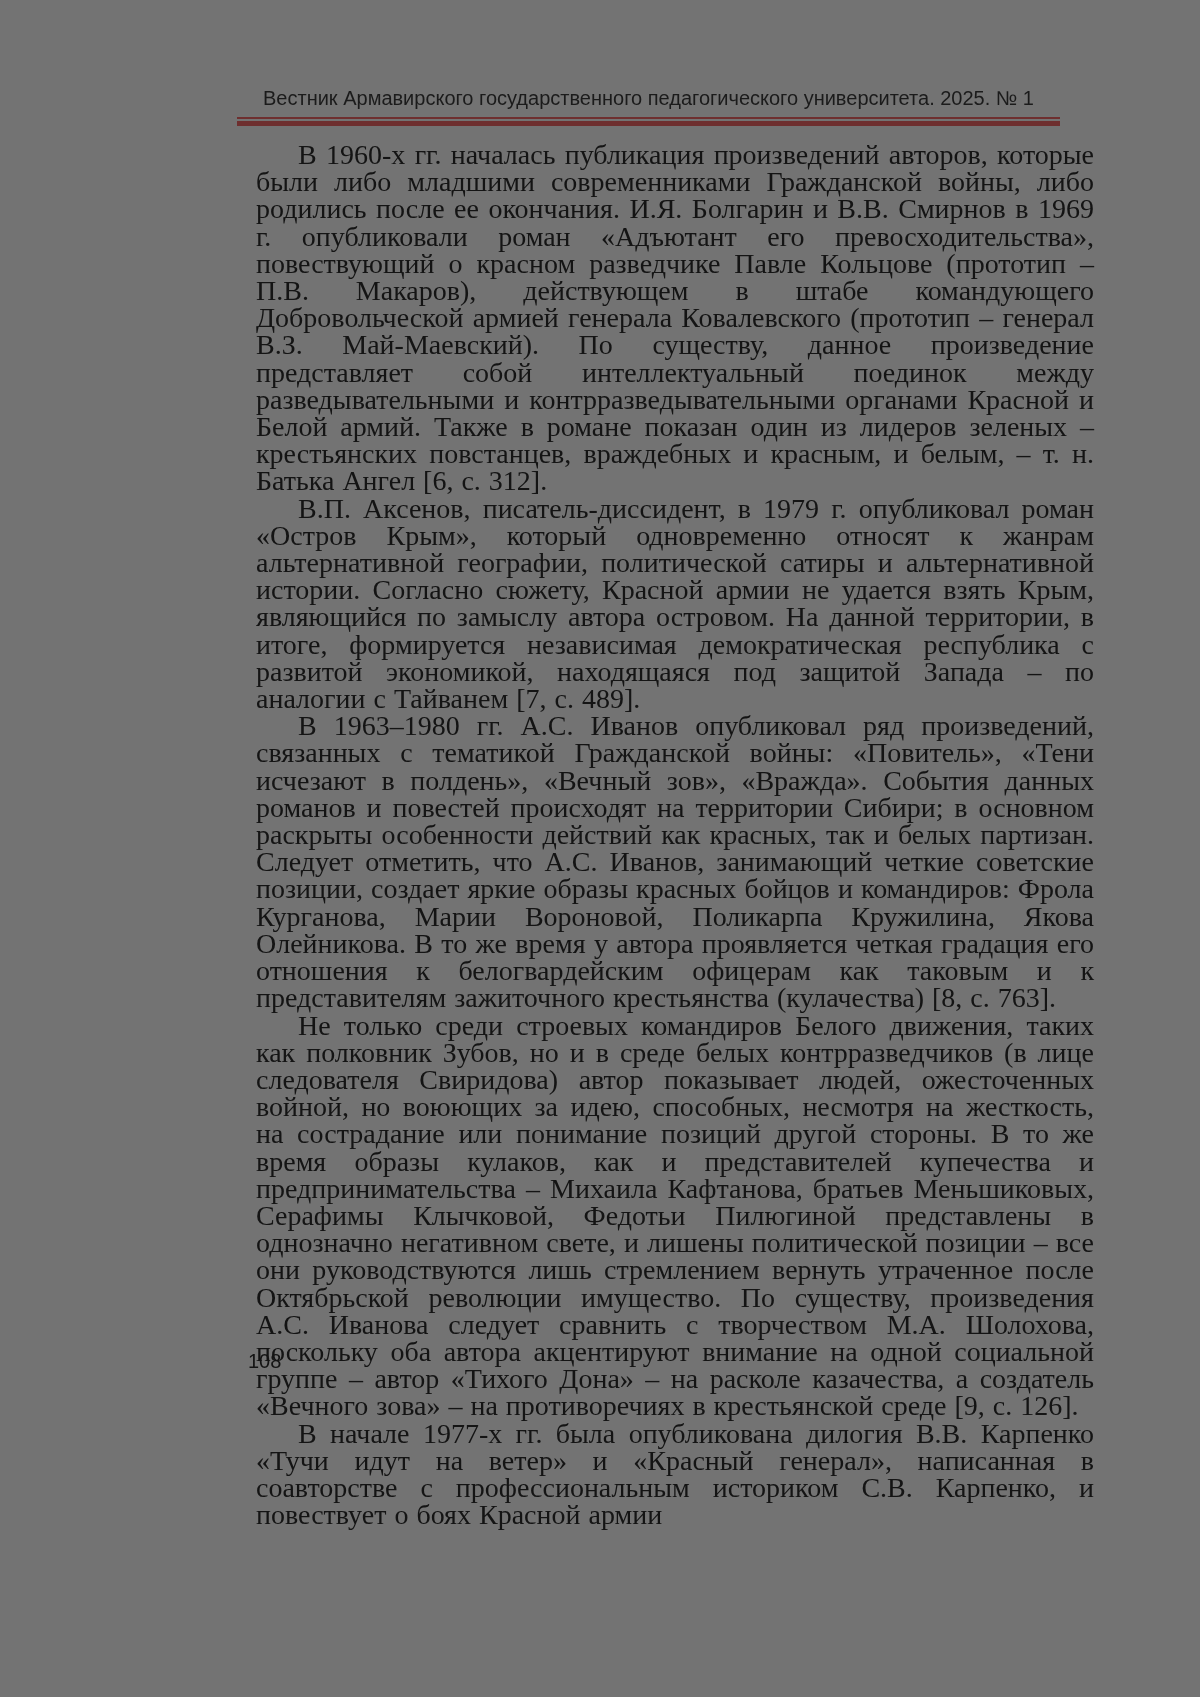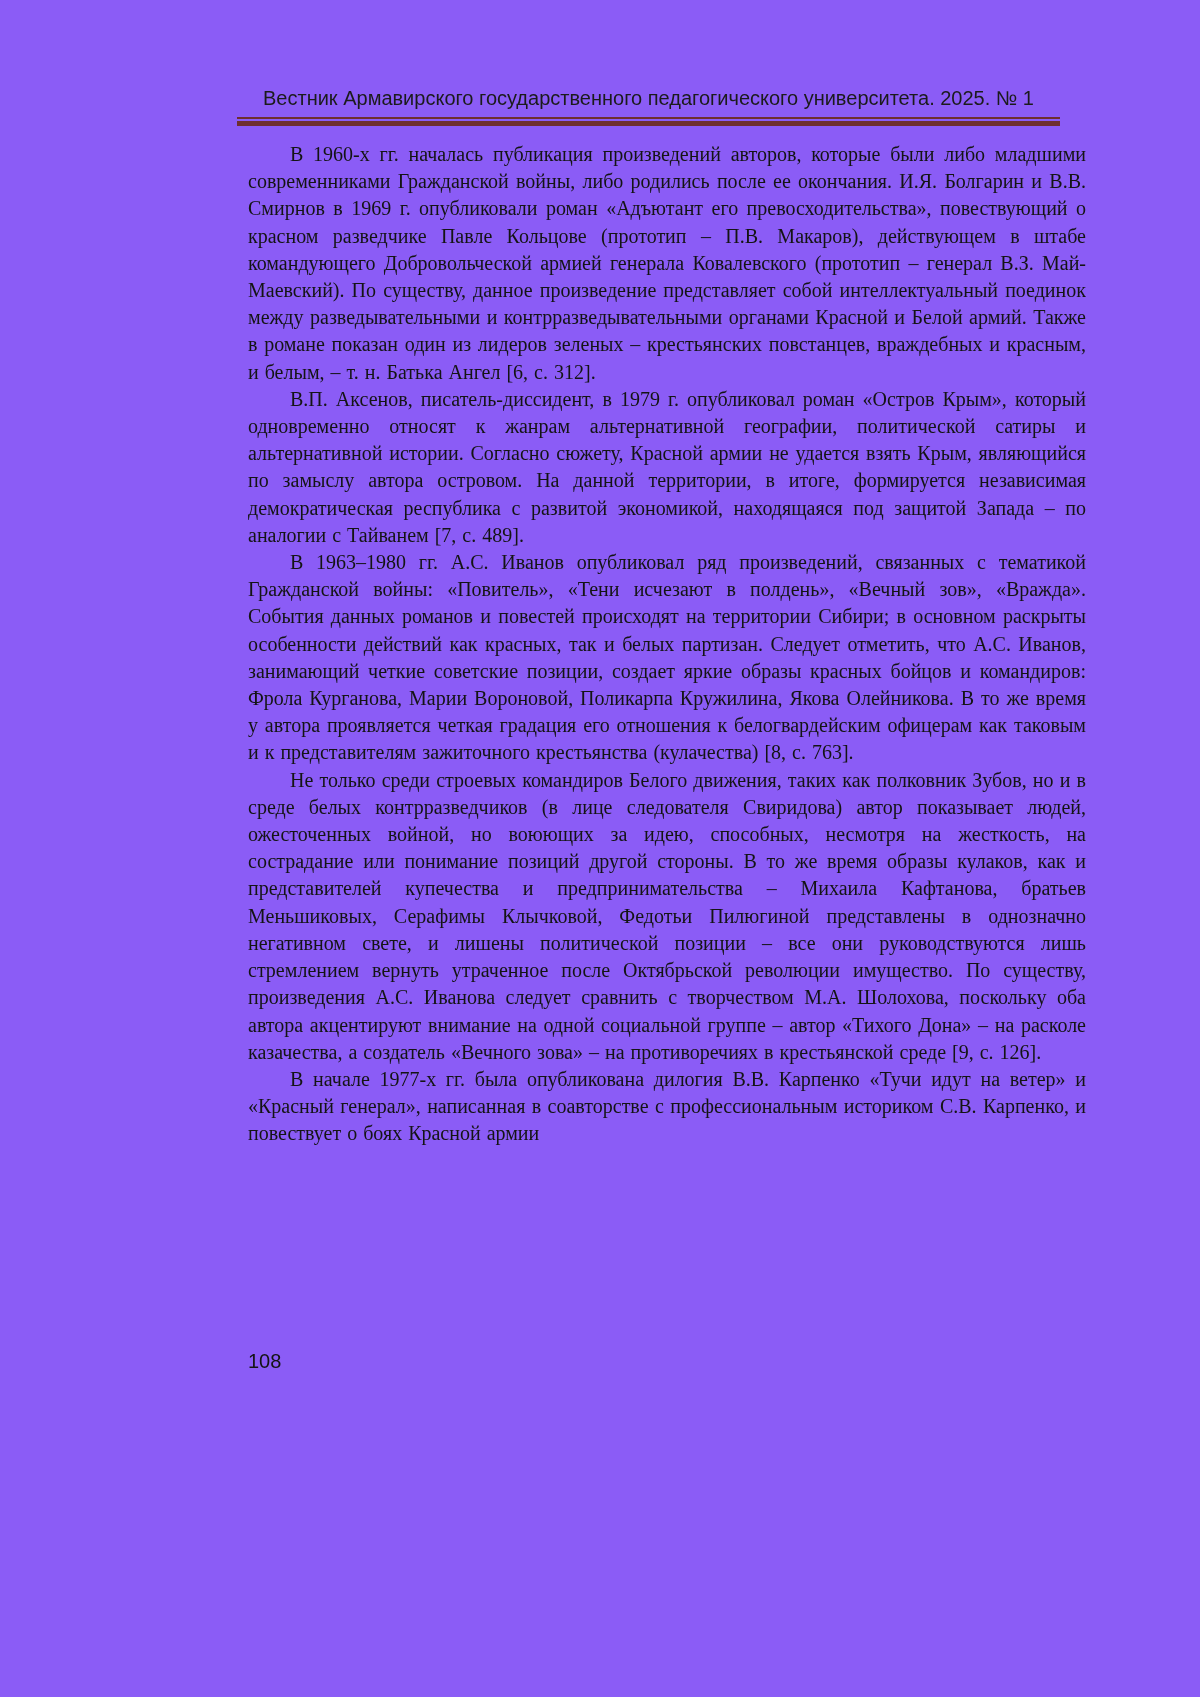--- a/index.html
+++ b/index.html
@@ -4,21 +4,21 @@
 <style>
   html, body {
     margin: 0;
     padding: 0;
     background: #ffffff;
   }
   .page {
     position: relative;
     width: 1200px;
     height: 1697px;
-    background: #8b5cf6;
+    background: #737373;
     overflow: hidden;
   }
   
   .running-head {
     position: absolute;
     top: 86px;
     left: 237px;
     width: 823px;
     text-align: center;
     font-family: "Liberation Sans", sans-serif;
@@ -39,24 +39,24 @@
     margin-bottom: 2px;
   }
   .rule-thick {
     height: 5px;
     background: #6e2f2f;
   }
   
   .body-text {
     position: absolute;
     top: 141px;
-    left: 248px;
+    left: 256px;
     width: 838px;
     font-family: "Liberation Serif", serif;
-    font-size: 20px;
+    font-size: 28px;
     line-height: 27.2px;
     color: #141414;
     text-align: justify;
   }
   .body-text p {
     margin: 0;
     padding: 0;
     text-indent: 42px;
     word-spacing: 1px;
   }

